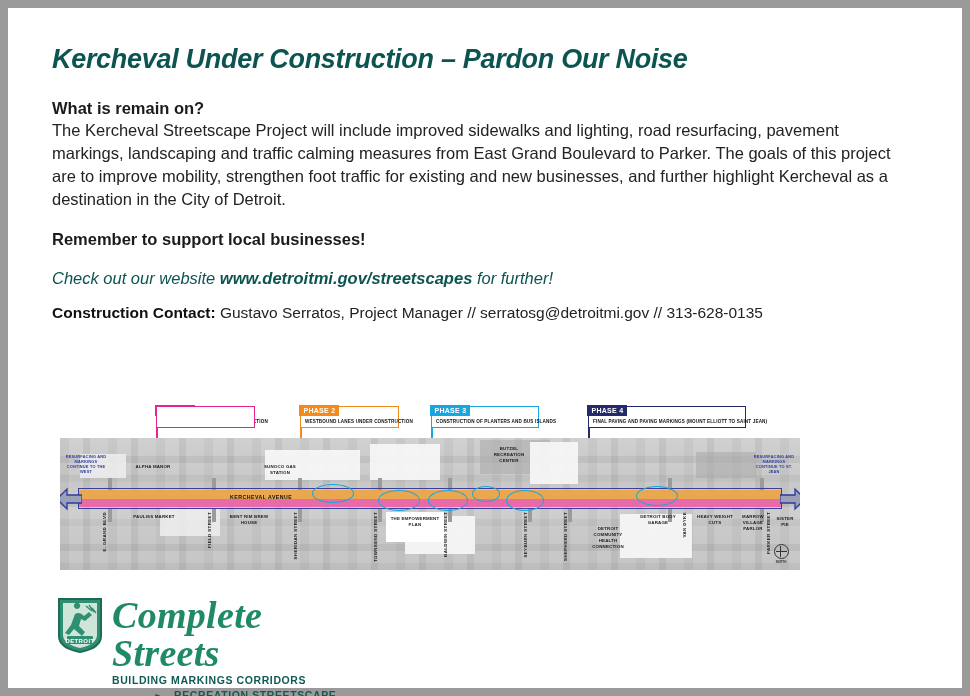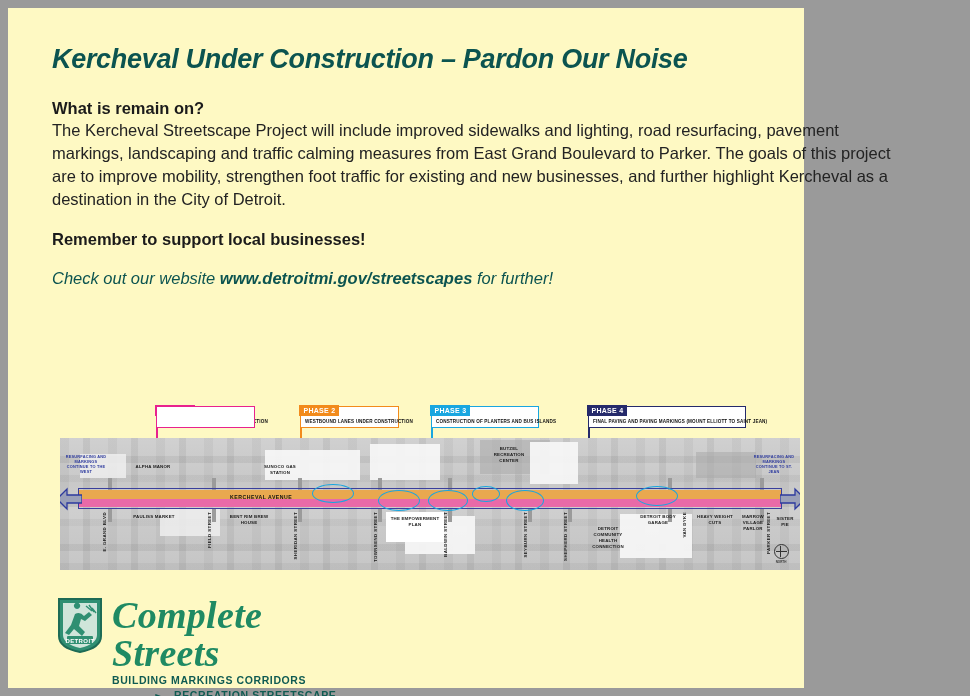--- a/index.html
+++ b/index.html
@@ -4,22 +4,22 @@
 <style>
   html,body{margin:0;padding:0;}
   body{
     width:970px;height:696px;
     background:#9a9a9a;
     font-family:"Liberation Sans",sans-serif;
     overflow:hidden;
   }
   .page{
     position:absolute;left:8px;top:8px;
-    width:796px;height:680px;
-    background:#fef9c3;
+    width:954px;height:680px;
+    background:#ffffff;
   }
   .content{position:absolute;left:44px;top:36px;width:870px;}
 
   .title{
     font-size:27px;font-weight:bold;font-style:italic;
     color:#0c5450;letter-spacing:-0.3px;margin:0 0 22px 0;
     white-space:nowrap;
   }
   .h-sub{font-size:16.5px;font-weight:bold;color:#1b1b1b;margin:0;line-height:1.35;}
   .body-p{font-size:16.5px;color:#232323;margin:0;line-height:1.38;max-width:845px;}
@@ -136,20 +136,21 @@
     <div class="gap"></div>
 
     <p class="h-sub">Remember to support local businesses!</p>
 
     <div class="gap"></div>
 
     <p class="website"><span>Check out our website </span><b>www.detroitmi.gov/streetscapes</b><span> for further!</span></p>
 
     <div style="height:16px"></div>
 
+    <p class="contact"><b>Construction Contact:</b><span> Gustavo Serratos, Project Manager // serratosg@detroitmi.gov // 313-628-0135</span></p>
   </div>
 
   <div class="map-wrap">
 
     <div class="phase-box" style="left:96px;width:99px;">
       <div class="phase-tag" style="background:#e8228e;">PHASE 1</div>
       <div class="phase-desc">EASTBOUND LANES UNDER CONSTRUCTION</div>
     </div>
     <div class="phase-stem" style="left:96px;height:70px;background:#e8228e;"></div>
     <div class="phase-box" style="left:96px;width:99px;border-color:#e8228e;"></div>

